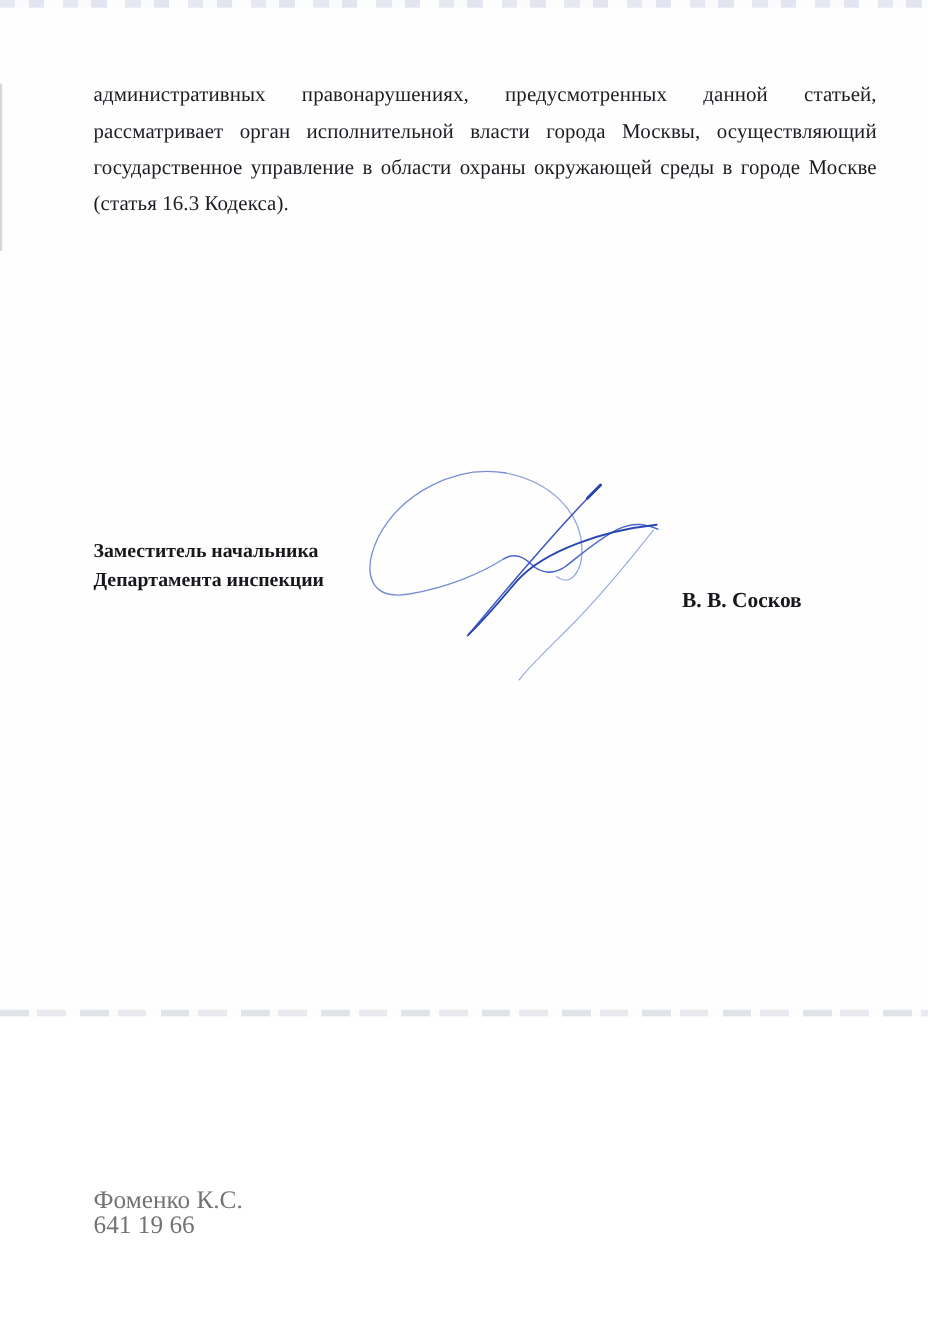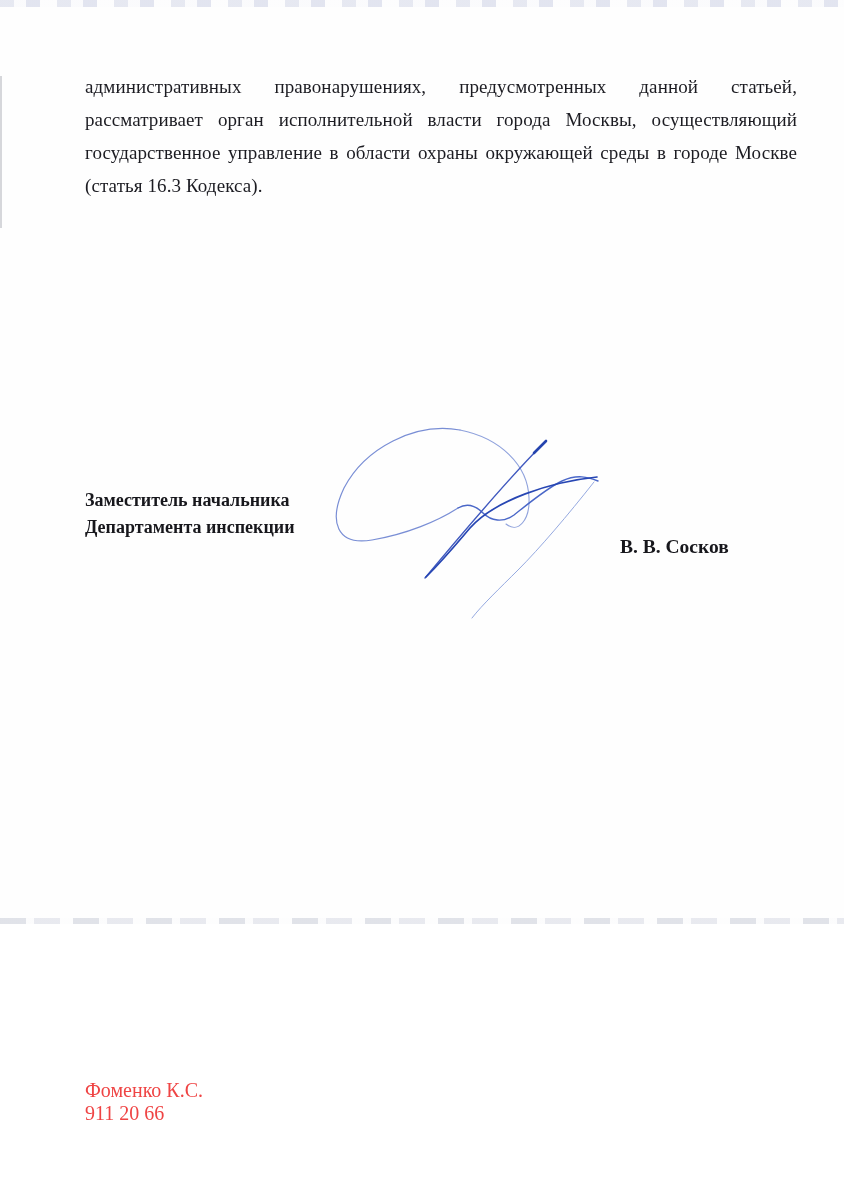--- a/index.html
+++ b/index.html
@@ -80,23 +80,23 @@
     left: 310px;
     top: 420px;
     width: 300px;
     height: 205px;
   }
   
   .footer {
     position: absolute;
     left: 85px;
     top: 1079px;
-    font-size: 20px;
+    font-size: 23px;
     line-height: 23px;
-    color: #ef4444;
+    color: #737373;
   }
 </style>
 </head>
 <body>
 
 <div class="page">
 
   <div class="scan-top"></div>
   <div class="scan-left"></div>
   <div class="scan-bottom"></div>
@@ -123,16 +123,16 @@
 
     <path d="M 116,157 C 135,138 148,122 160,108 C 185,80 240,62 287,57" stroke="#2746b3" stroke-width="1.7" stroke-linecap="round"></path>
 
     <path d="M 284,62 C 258,95 230,128 208,150 C 190,168 172,185 162,198" stroke="#8aa0dd" stroke-width="1" stroke-linecap="round" opacity="0.9"></path>
   </svg>
 
   <div class="sign-name">В. В. Сосков</div>
 
   <div class="footer">
     <div>Фоменко К.С.</div>
-    <div>911 20 66</div>
+    <div>641 19 66</div>
   </div>
 
 </div>
 
 </body></html>

